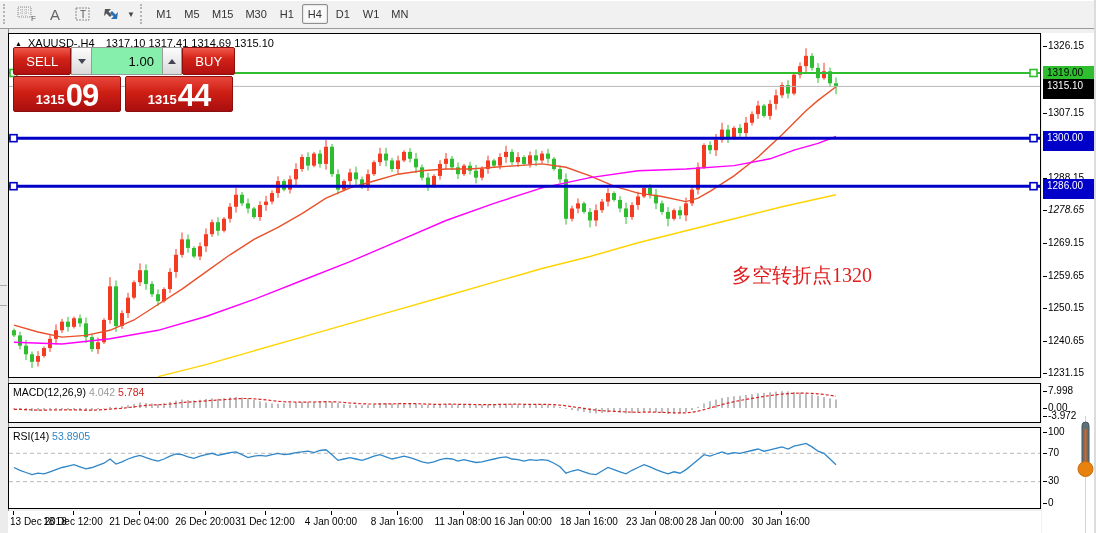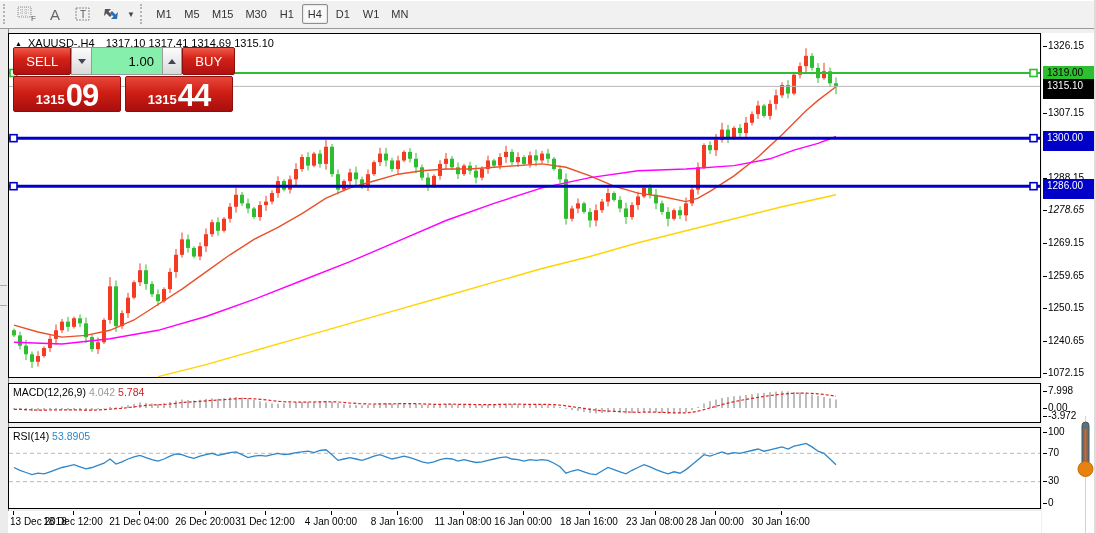--- a/index.html
+++ b/index.html
@@ -141,20 +141,21 @@
           <span class="p-small">1315</span>
           <span class="p-big">09</span>
         </div>
         <div class="pricebox">
           <span class="p-small">1315</span>
           <span class="p-big">44</span>
         </div>
       </div>
     </div>
 
+    <div class="cn-note">多空转折点1320</div>
     <svg id="main-svg" width="1031" height="343">
         <line x1="5" y1="294.535" x2="5" y2="303.11" stroke="#2ebd2e" stroke-width="1"></line>
         <rect x="3" y="296.25" width="4" height="5.145000000000039" fill="#2ebd2e"></rect>
         <line x1="11" y1="297.6220000000003" x2="11" y2="315.4579999999997" stroke="#2ebd2e" stroke-width="1"></line>
         <rect x="9" y="301.39500000000004" width="4" height="10.289999999999964" fill="#2ebd2e"></rect>
         <line x1="17" y1="305.85399999999987" x2="17" y2="326.0910000000002" stroke="#2ebd2e" stroke-width="1"></line>
         <rect x="15" y="311.685" width="4" height="8.574999999999989" fill="#2ebd2e"></rect>
         <line x1="23" y1="317.5160000000002" x2="23" y2="333.98" stroke="#2ebd2e" stroke-width="1"></line>
         <rect x="21" y="320.26" width="4" height="7.546000000000163" fill="#2ebd2e"></rect>
         <line x1="29" y1="317.1729999999997" x2="29" y2="332.60800000000046" stroke="#f43b22" stroke-width="1"></line>
@@ -635,21 +636,21 @@
       <div class="ytick" style="top: 7px;">1326.15</div>
       <div class="ytick" style="top: 41.0605px;">1316.65</div>
       <div class="ytick" style="top: 73.6455px;">1307.15</div>
       <div class="ytick" style="top: 106.23px;">1297.65</div>
       <div class="ytick" style="top: 138.815px;">1288.15</div>
       <div class="ytick" style="top: 171.4px; font-style: italic;">1278.65</div>
       <div class="ytick" style="top: 203.985px;">1269.15</div>
       <div class="ytick" style="top: 236.57px;">1259.65</div>
       <div class="ytick" style="top: 269.155px;">1250.15</div>
       <div class="ytick" style="top: 301.74px;">1240.65</div>
-      <div class="ytick" style="top: 334.325px;">1072.15</div>
+      <div class="ytick" style="top: 334.325px;">1231.15</div>
       <div class="badge" style="top: 32.5px; background: rgb(47, 190, 47); color: rgb(0, 0, 0);">1319.00</div>
       <div class="badge" style="top: 45.877px; background: rgb(0, 0, 0); color: rgb(255, 255, 255);">1315.10</div>
       <div class="badge" style="top: 97.67px; background: rgb(0, 0, 200); color: rgb(255, 255, 255);">1300.00</div>
       <div class="badge" style="top: 145.69px; background: rgb(0, 0, 200); color: rgb(255, 255, 255);">1286.00</div>
       <div class="ytick" style="top: 351.704px;">7.998</div>
       <div class="ytick" style="top: 368.5px;">0.00</div>
       <div class="ytick" style="top: 376.841px;">-3.972</div>
       <div class="ytick" style="top: 392.5px;">100</div>
       <div class="ytick" style="top: 413.8px;">70</div>
       <div class="ytick" style="top: 442.2px;">30</div>

